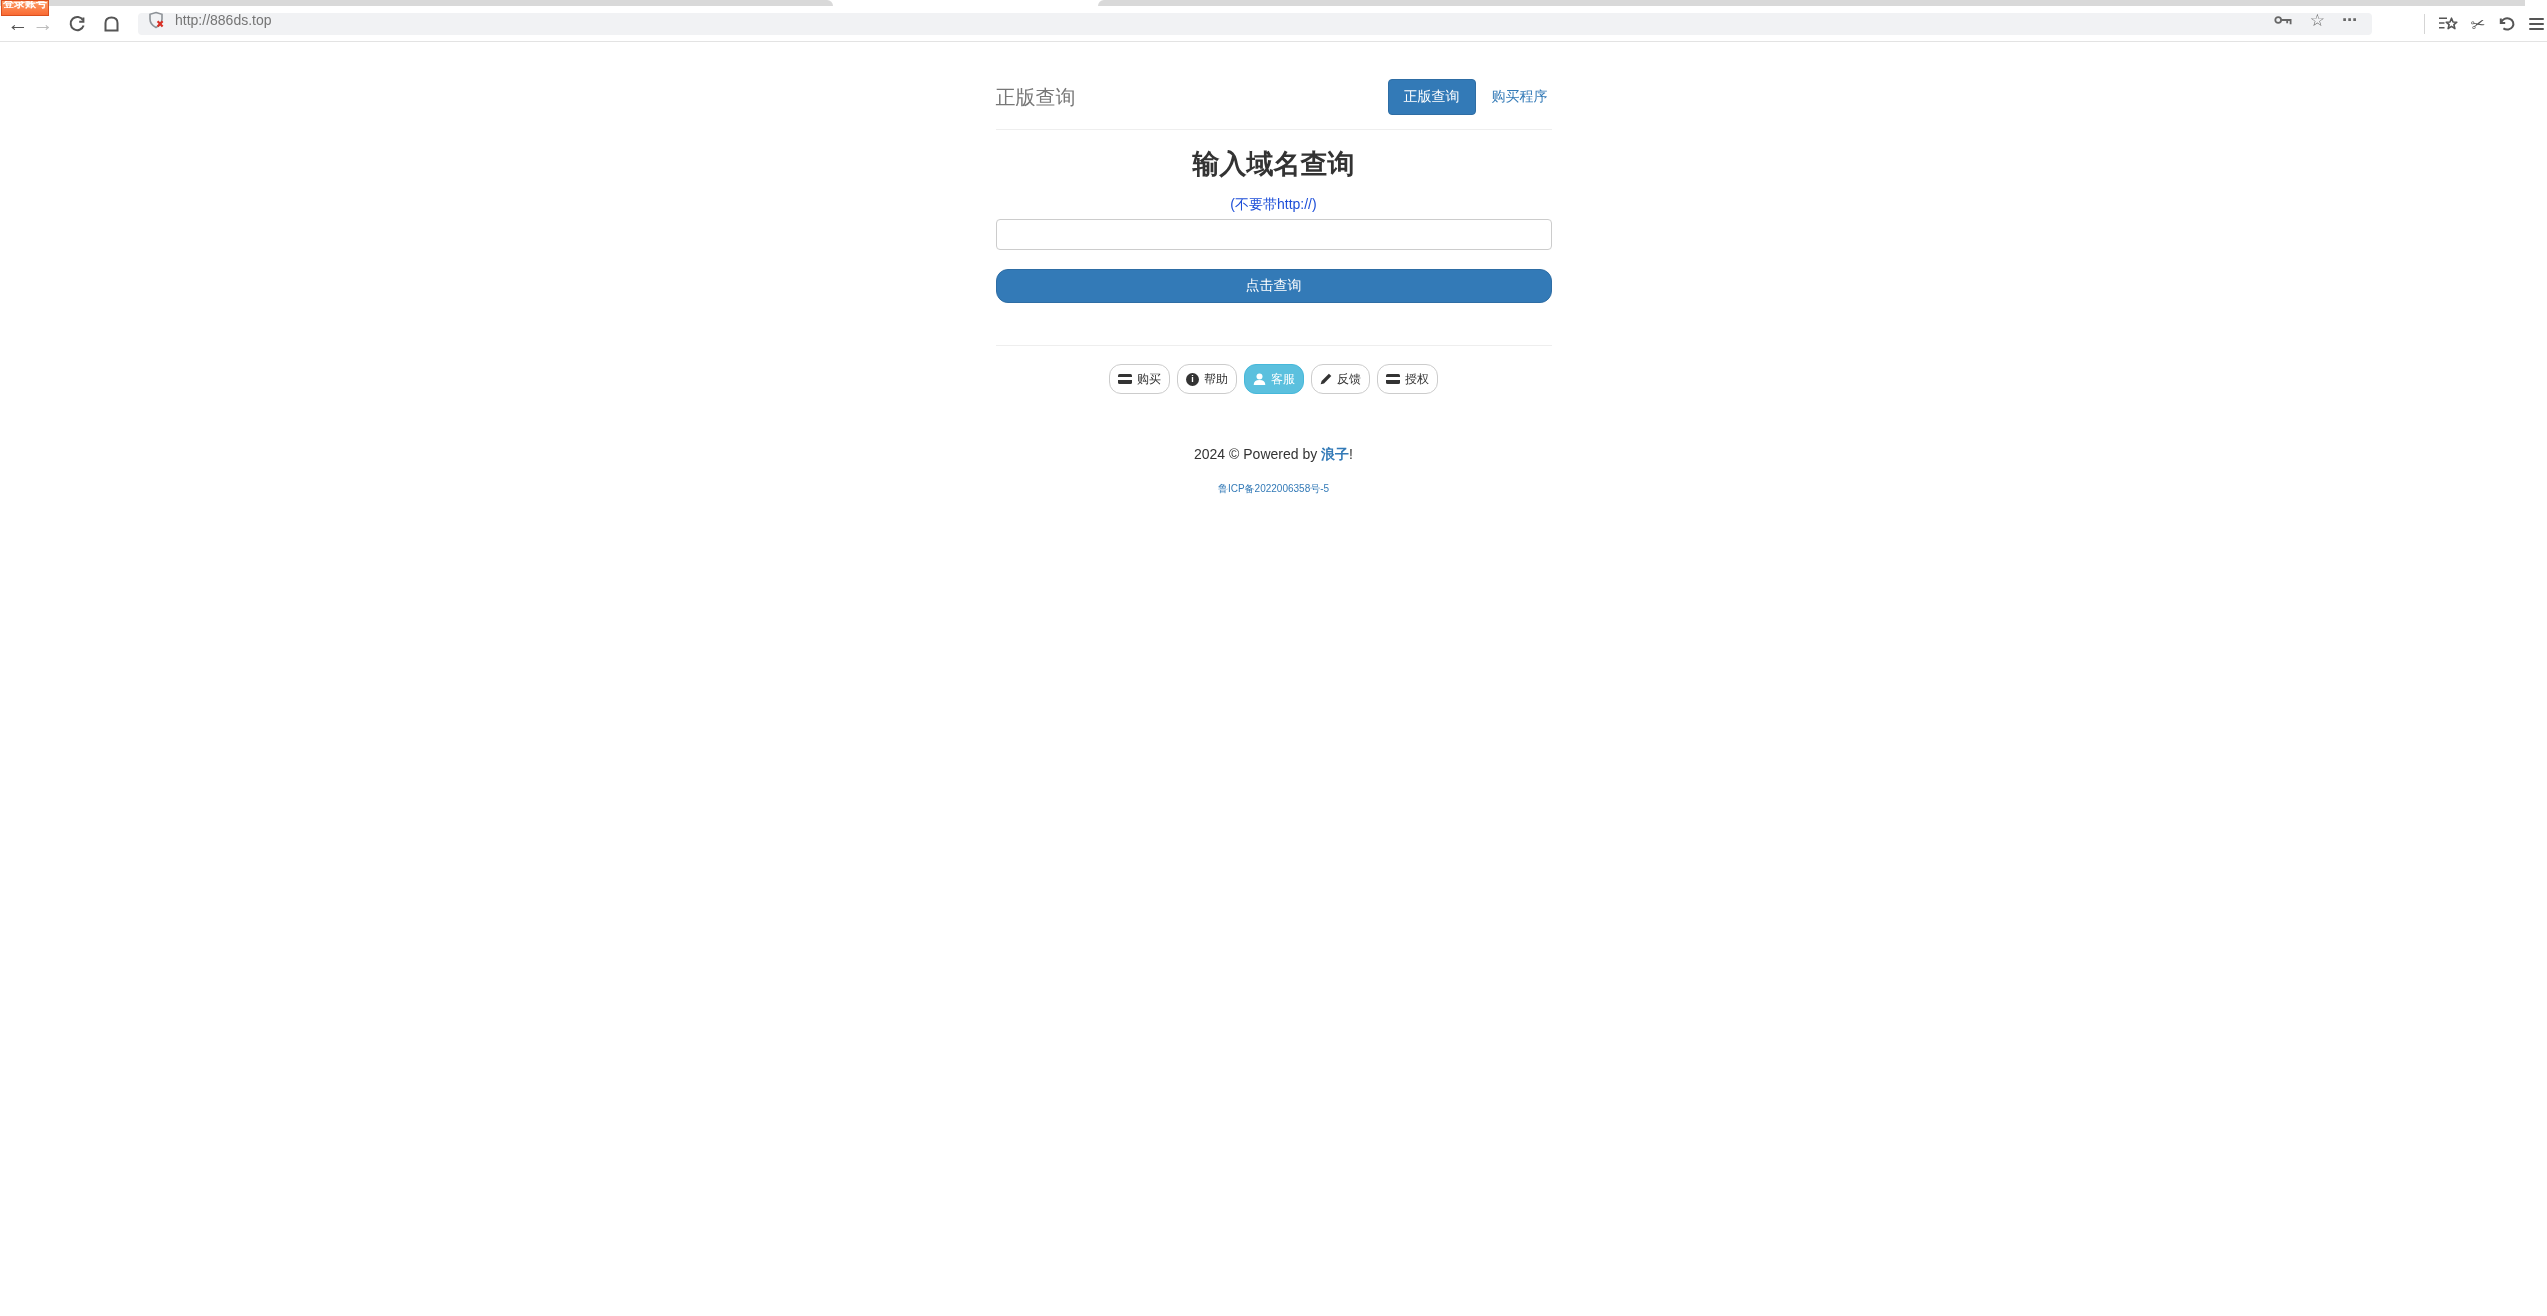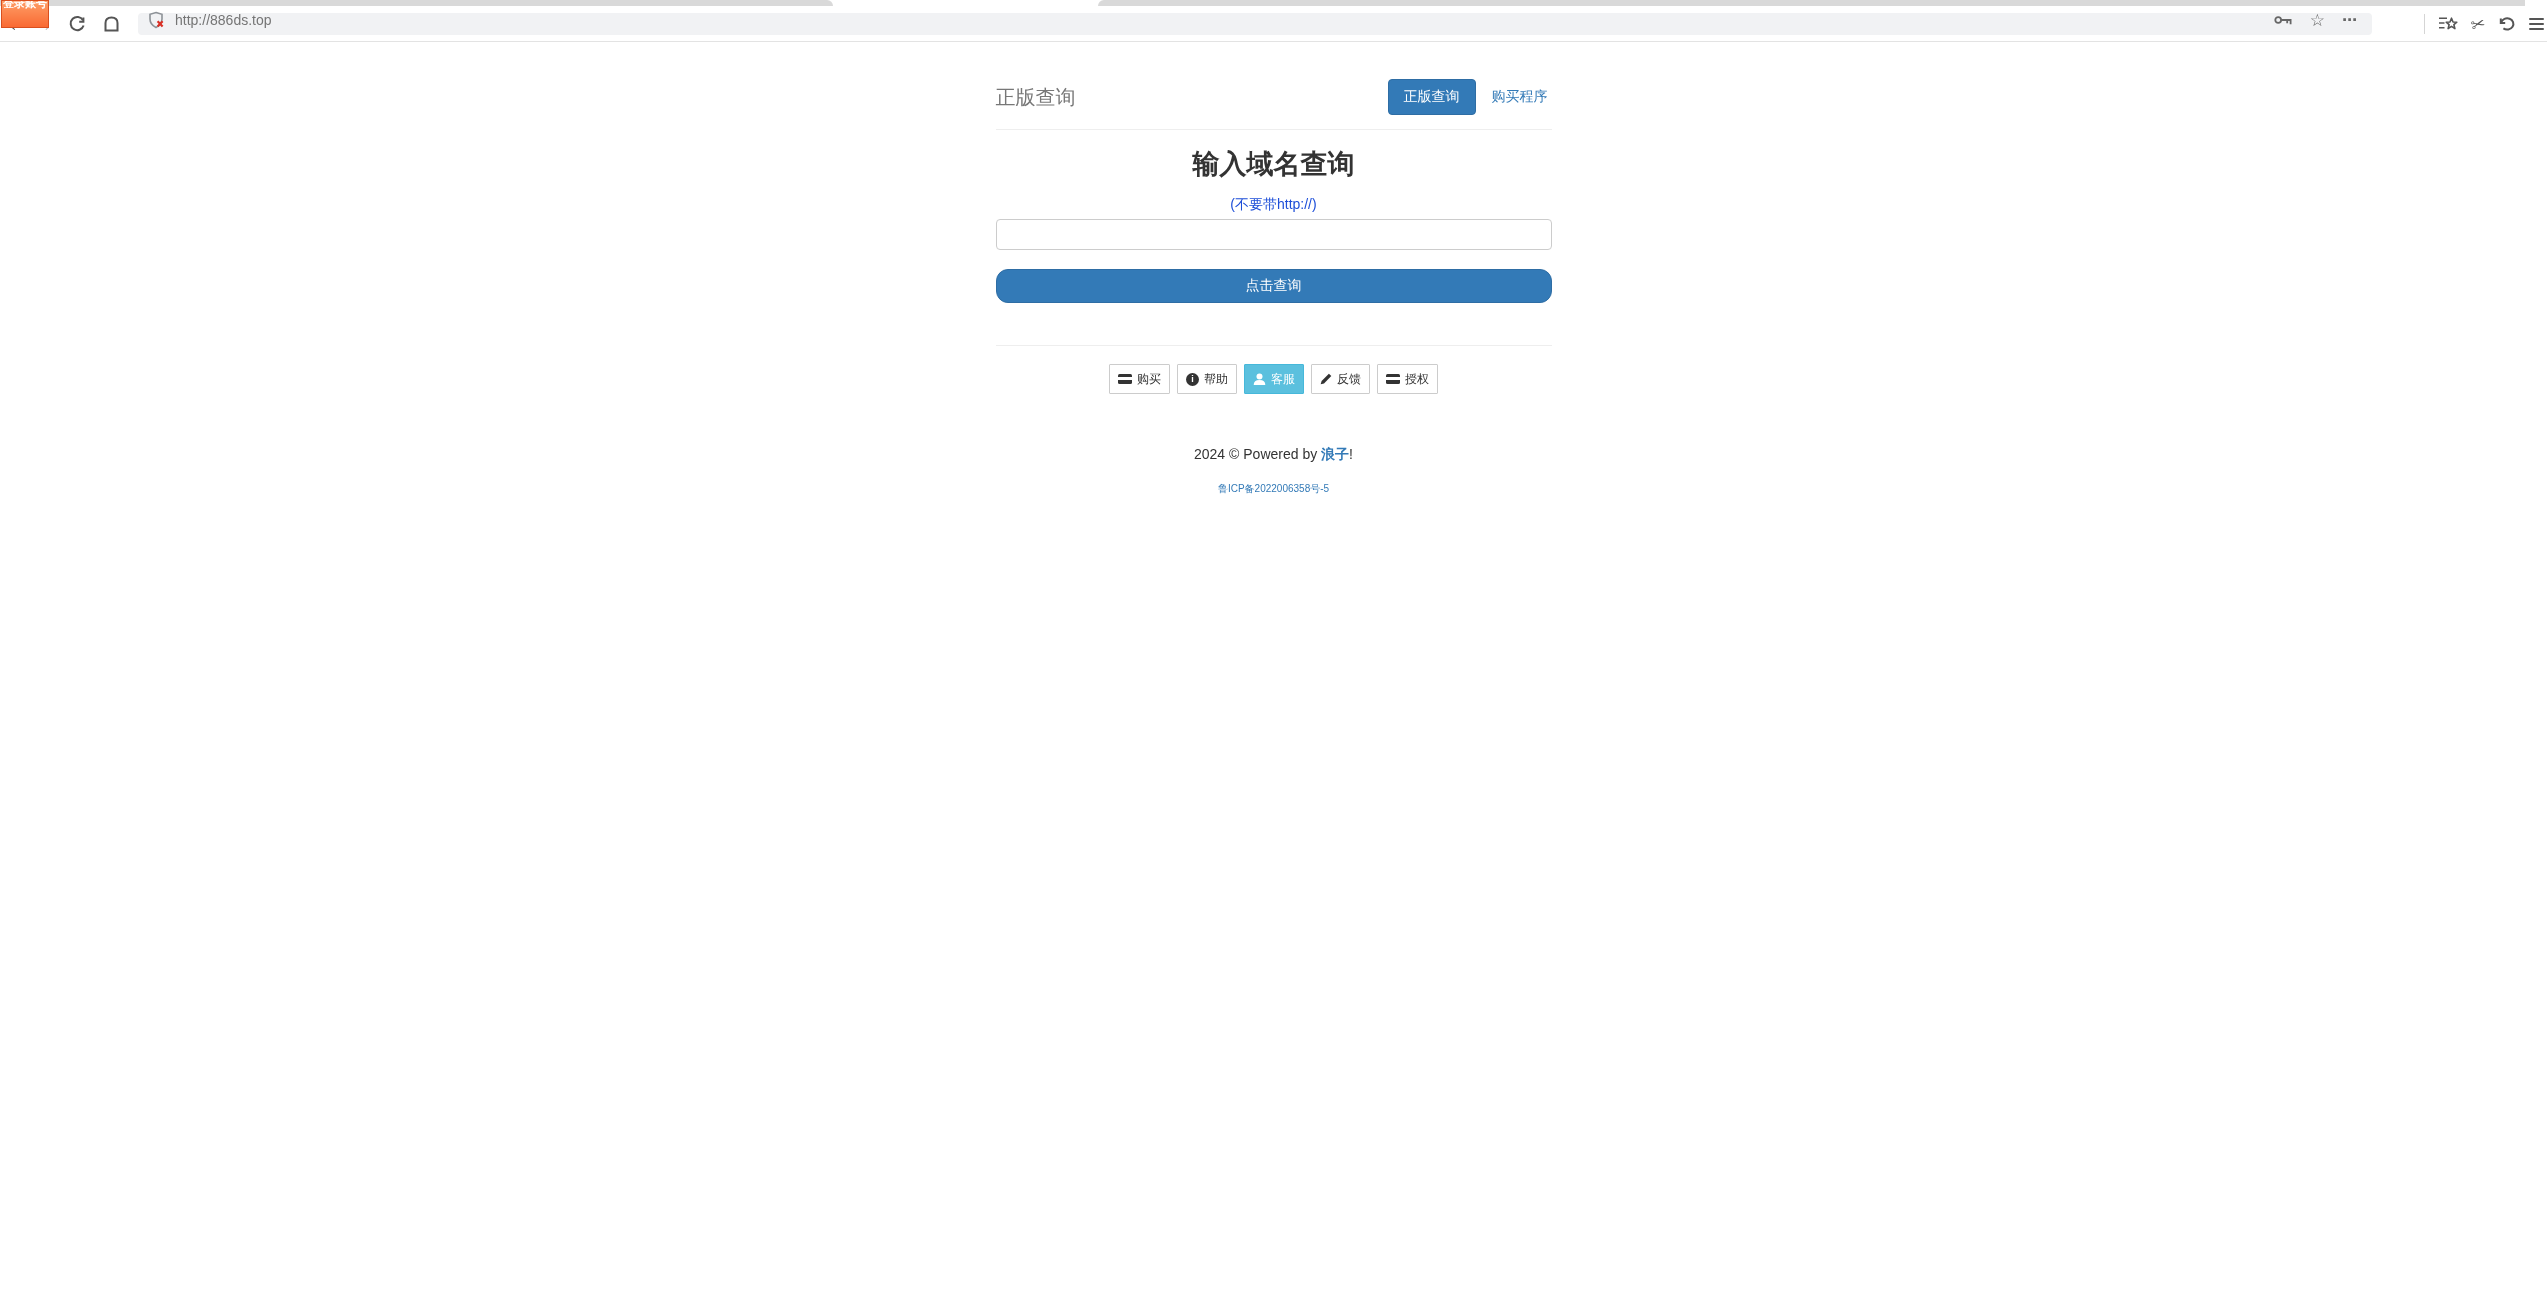--- a/index.html
+++ b/index.html
@@ -6,21 +6,21 @@
   html,body { width:2547px; height:1316px; background:#fff; overflow:hidden;
               font-family:"Liberation Sans","DejaVu Sans",sans-serif; }
 
   
   .chrome { position:relative; width:100%; }
   .tabstrip { position:relative; height:6px; background:#fff; }
   .tab-gray-left { position:absolute; left:0; top:0; height:6px; width:833px;
                    background:#d9d9d9; border-radius:0 7px 0 0; }
   .tab-gray-right { position:absolute; left:1098px; right:22px; top:0; height:6px;
                     background:#d9d9d9; border-radius:7px 0 0 0; }
-  .login-badge { position:absolute; left:1px; top:0; width:48px; height:28px; z-index:20;
+  .login-badge { position:absolute; left:1px; top:0; width:48px; height:16px; z-index:20;
                  background:linear-gradient(#ff9e67,#f96a33); border:1px solid #d94f1e;
                  overflow:hidden; display:flex; justify-content:center; cursor:pointer; }
   .login-badge span { font-size:11px; font-weight:bold; color:#fff; line-height:11px;
                       margin-top:-3px; white-space:nowrap; }
 
   .toolbar { position:relative; height:36px; background:#fff; border-bottom:1px solid #e3e3e3; }
   .nav-btn { position:absolute; top:0; height:35px; width:26px; display:flex;
              align-items:center; justify-content:center; cursor:pointer; }
   .nav-btn.back    { left:5px;  color:#555; font-size:21px; }
   .nav-btn.forward { left:30px; color:#bdbdbd; font-size:21px; }
@@ -68,21 +68,21 @@
                   font-size:14px; color:#555; border:1px solid #ccc; border-radius:4px;
                   outline:none; }
   .query-btn { display:block; width:100%; height:34px; margin-top:19px;
                background:#337ab7; border:1px solid #2e6da4; border-radius:12px;
                color:#fff; font-size:14px; cursor:pointer; }
   hr.sep { border:none; border-top:1px solid #eee; margin:42px 0 0; }
 
   .actions { display:flex; justify-content:center; gap:7px; margin-top:18px; }
   .action-btn { display:inline-flex; align-items:center; gap:5px; height:30px;
                 padding:5px 8px; font-size:12px; color:#333; background:#fff;
-                border:1px solid #ccc; border-radius:1px; cursor:pointer; }
+                border:1px solid #ccc; border-radius:12px; cursor:pointer; }
   .action-btn.info { background:#5bc0de; border-color:#46b8da; color:#fff; }
 
   .icon-card { position:relative; width:14px; height:10px; background:#333;
                border-radius:1.5px; display:inline-block; }
   .icon-card i { position:absolute; left:0; right:0; top:2.5px; height:3px; background:#fff; }
   .icon-info { width:13px; height:13px; border-radius:50%; background:#333; color:#fff;
                display:inline-flex; align-items:center; justify-content:center;
                font-size:9px; font-weight:bold; font-style:normal; }
 
   .footer { text-align:center; margin-top:52px; font-size:14px; color:#333; }

